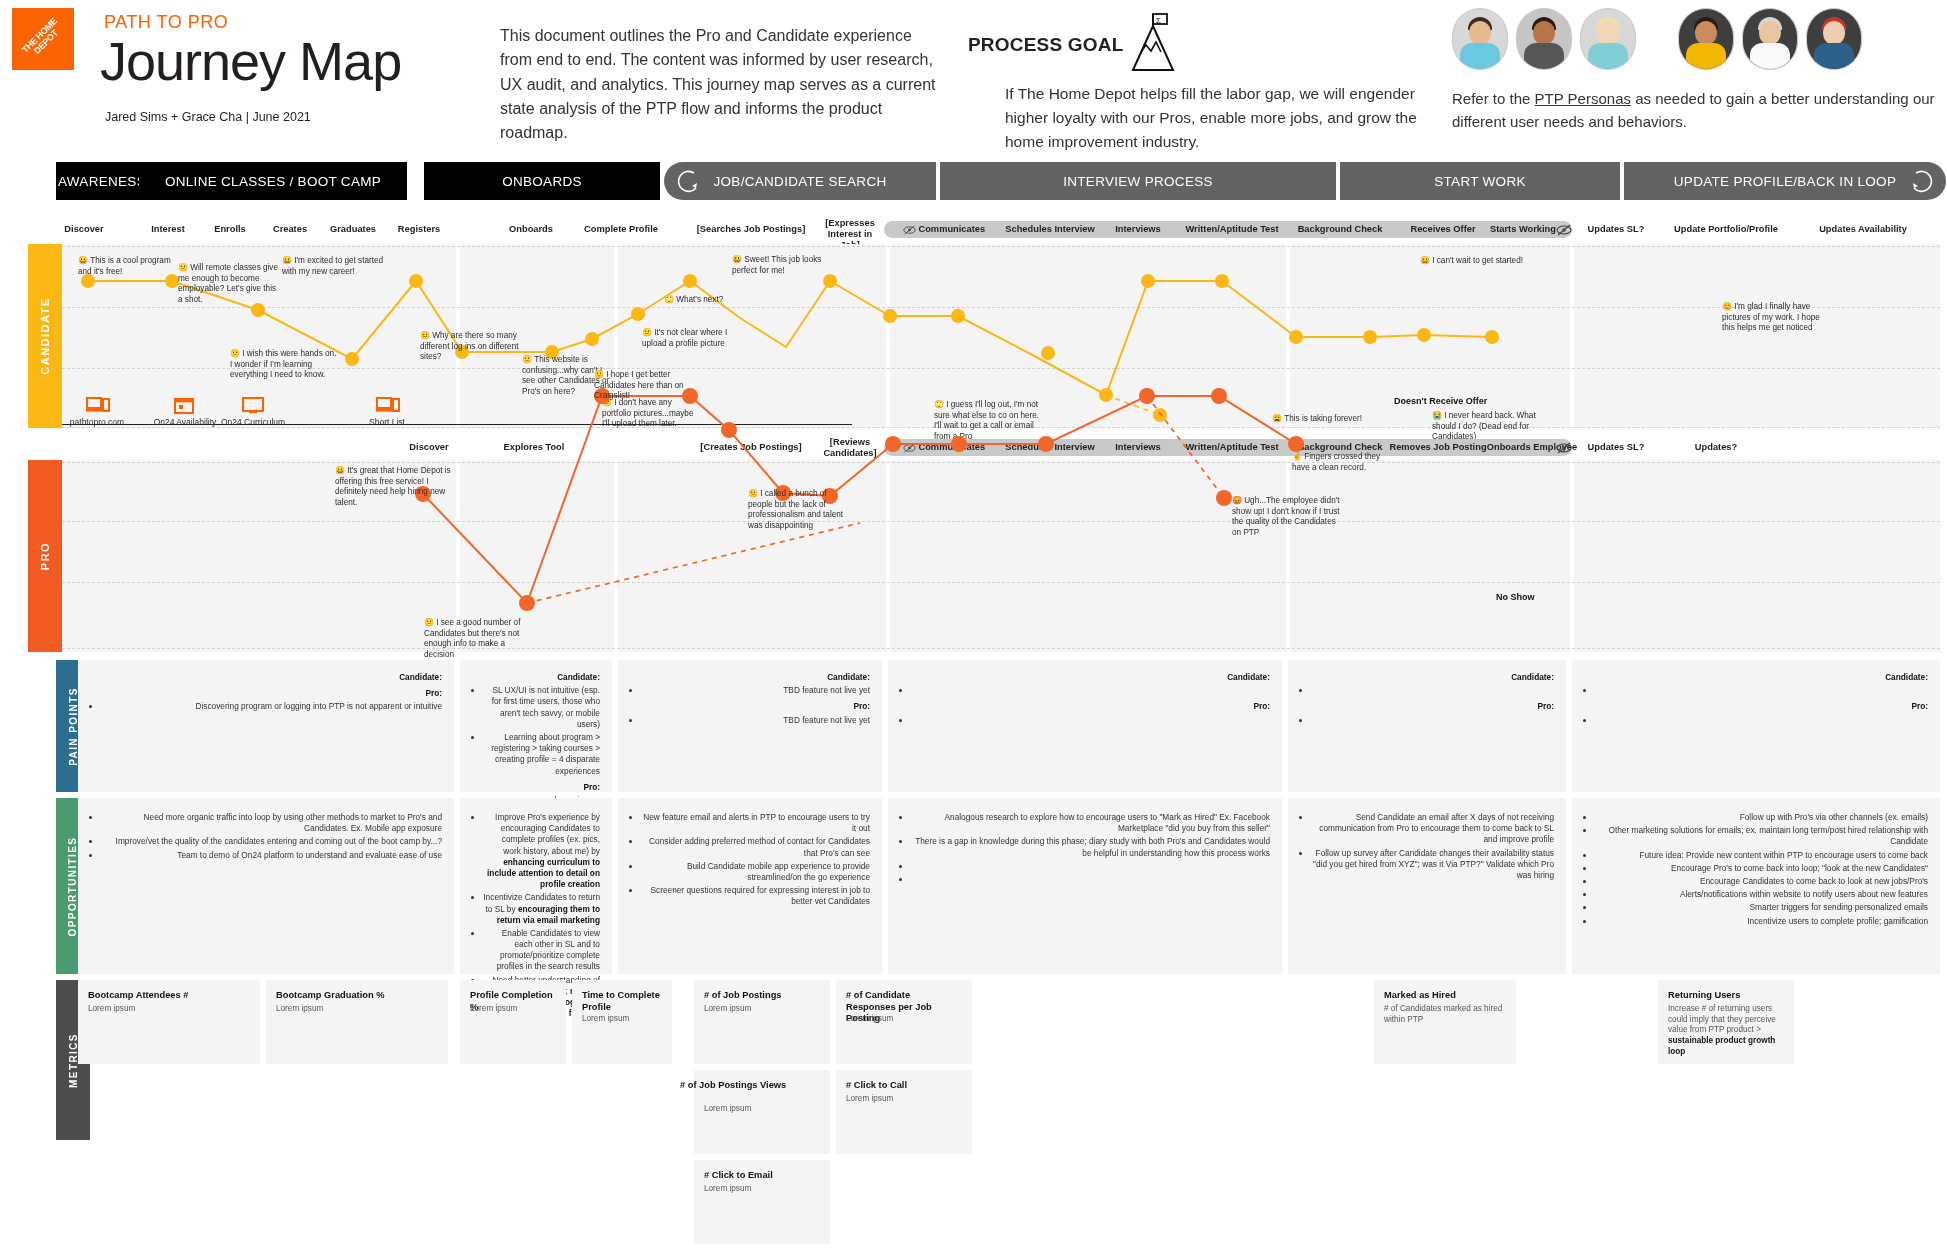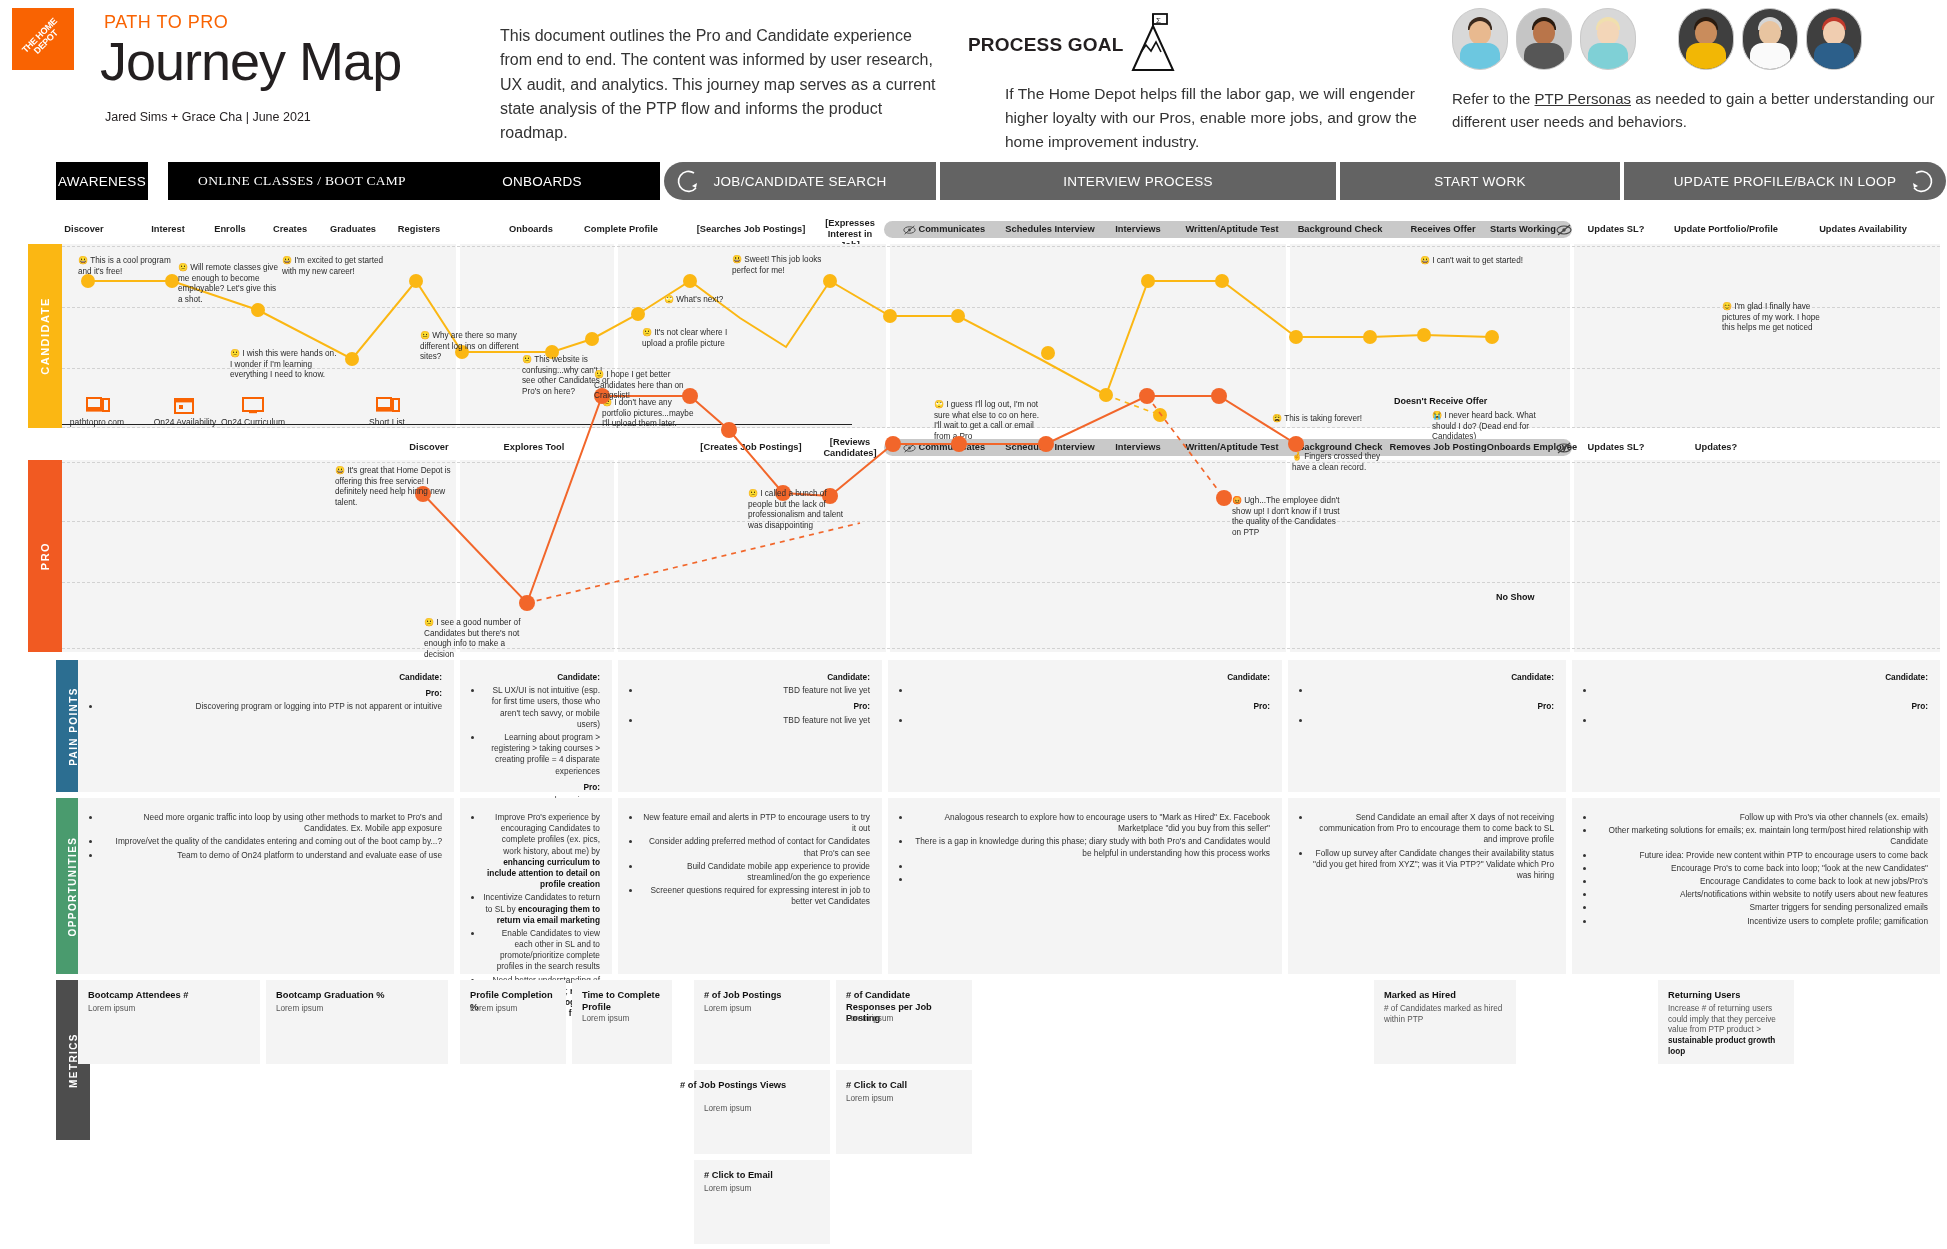--- a/index.html
+++ b/index.html
@@ -157,21 +157,21 @@
   </div>
   <div id="persona-caption">
     <span>Refer to the </span><u>PTP Personas</u><span> as needed to gain a better understanding our different user needs and behaviors.</span>
   </div>
 </div>
 
 <div id="phasebar">
   <div class="phase black" style="left:0px;width:92px;">
     <span>AWARENESS</span>
     </div>
-  <div class="phase black" style="left:112px;width:268px;font-family:Liberation Serif, serif;">
+  <div class="phase black" style="left:83px;width:268px;">
     <span>ONLINE CLASSES / BOOT CAMP</span>
     </div>
   <div class="phase black" style="left:368px;width:236px;">
     <span>ONBOARDS</span>
     </div>
   <div class="phase gray rl" style="left:608px;width:272px;">
     <span class="loop-l">
       <svg width="30" height="30" viewBox="0 0 30 30">
           <path d="M22 7 a10 10 0 1 0 2 15" fill="none" stroke="#fff" stroke-width="1.6"></path>
           <path d="M24 22 l-4 -2 l5 -3 z" fill="#fff"></path>

